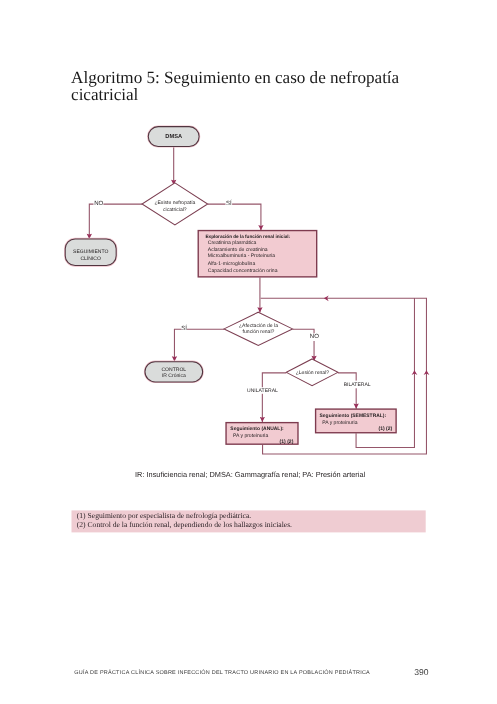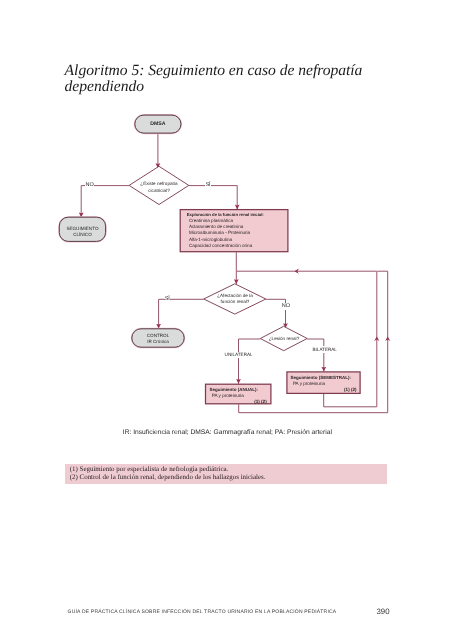--- a/index.html
+++ b/index.html
@@ -1,21 +1,21 @@
 <!DOCTYPE html>
 <html><head>
 <meta charset="utf-8">
 <style>
   html,body{margin:0;padding:0;}
   body{width:452px;height:640px;background:#ffffff;overflow:hidden;
        font-family:"Liberation Sans",sans-serif;-webkit-font-smoothing:antialiased;text-rendering:geometricPrecision;}
   .page{position:relative;width:452px;height:640px;}
   .title{position:absolute;left:64.6px;top:62.7px;width:340px;
          font-family:"Liberation Serif",serif;font-size:15.6px;line-height:16.2px;letter-spacing:-0.03px;color:#1a1a1a;
-         white-space:nowrap;font-style:italic;}
+         white-space:nowrap;}
   svg.flow{position:absolute;left:0;top:0;width:452px;height:640px;}
   .nl,.el{position:absolute;color:#231f20;font-family:"Liberation Sans",sans-serif;}
   .nl{text-align:center;line-height:6.4px;font-size:4.6px;}
   .el{font-size:5.5px;line-height:5.5px;white-space:nowrap;background:#ffffff;padding:0.4px 0.2px;}
   .nl-dmsa{left:134.3px;top:122.3px;width:47.2px;font-weight:bold;font-size:5.2px;line-height:5.2px;}
   .nl-q1{left:125px;top:181.2px;width:68px;line-height:6.5px;}
   .nl-seg{left:58.8px;top:225.8px;width:47.3px;line-height:6.2px;}
   .nl-expl{left:186.8px;top:212px;width:104px;text-align:left;line-height:6.15px;}
   .nl-expl .hd{font-weight:bold;font-size:4.25px;letter-spacing:-0.02px;}
   .nl-expl .it{padding-left:2.1px;}
@@ -40,21 +40,21 @@
   .notes{padding-top:2.5px;box-sizing:border-box;}
   .footer{position:absolute;left:67.6px;top:608.6px;font-size:5px;letter-spacing:.2px;color:#3a3a3a;white-space:nowrap;}
   .pageno{position:absolute;left:376.5px;top:606.5px;font-size:7.8px;color:#3a3a3a;}
 </style>
 </head>
 <body>
 
 <div class="page">
   <div class="title">
     <div>Algoritmo 5: Seguimiento en caso de nefropatía</div>
-    <div>dependiendo</div>
+    <div>cicatricial</div>
   </div>
   <svg class="flow" viewBox="0 0 452 640">
     <defs>
       <marker id="ah" markerWidth="6" markerHeight="6" refX="5" refY="3" orient="auto" markerUnits="userSpaceOnUse">
         <path d="M0.2,0.6 L5,3 L0.2,5.4 L1.0,3 Z" fill="#99305a"></path>
       </marker>
     </defs>
     <g class="edges" fill="none" stroke="#95566a" stroke-width="1.0">
       <path d="M157.9,133.6 L157.9,168.1" marker-end="url(#ah)"></path>
       <path d="M129.1,185.6 L81.2,185.6 L81.2,217.2" marker-end="url(#ah)"></path>

